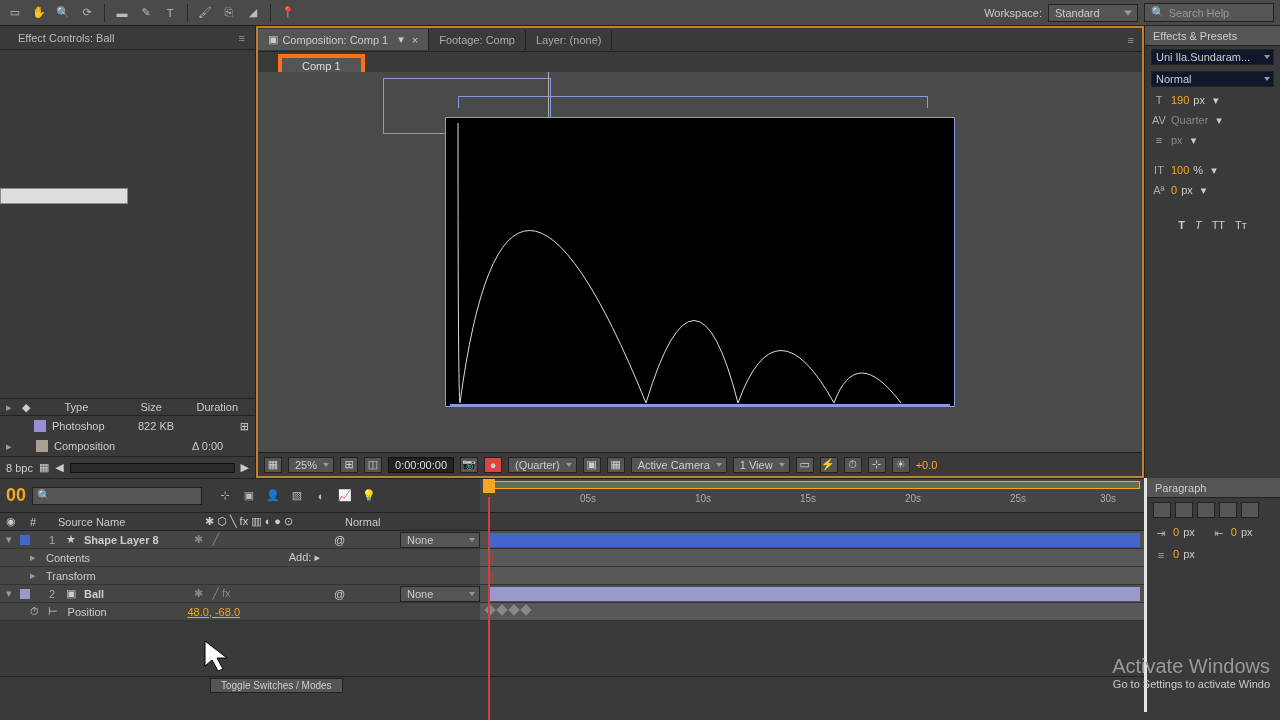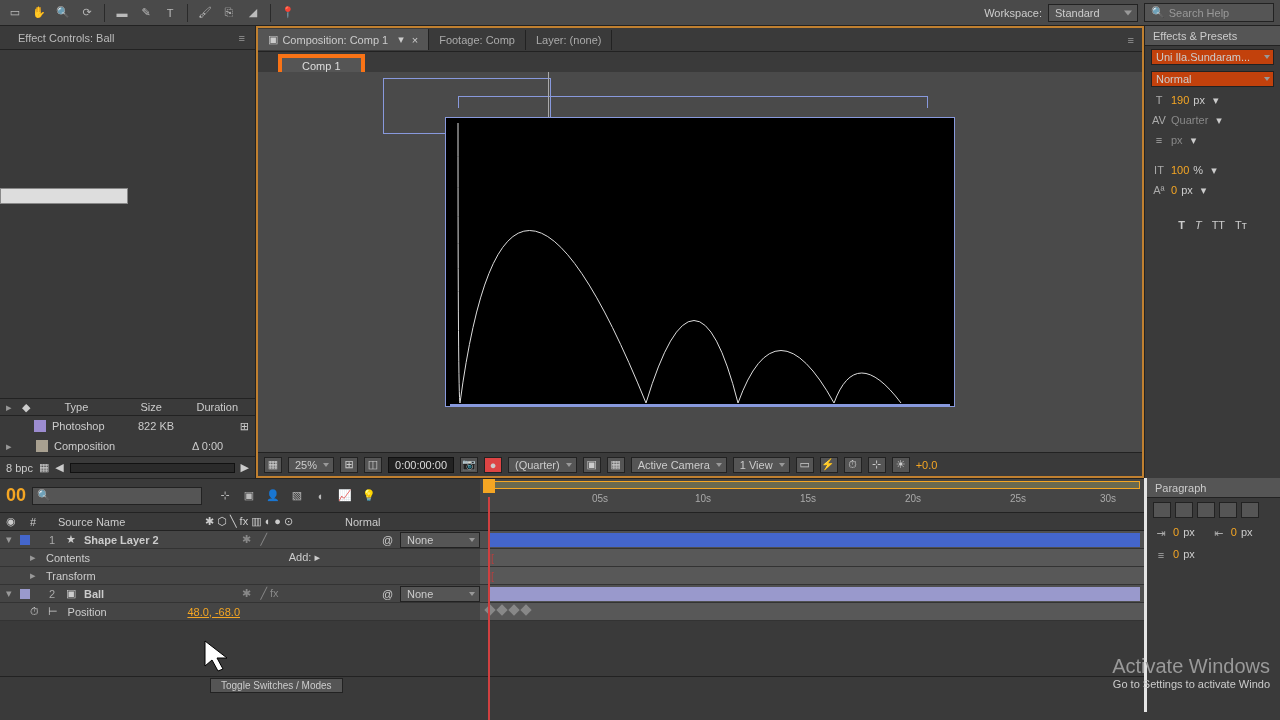--- a/index.html
+++ b/index.html
@@ -41,21 +41,21 @@
 .vf-btn { width: 18px; height: 16px; background: #555; border: 1px solid #222; display: flex; align-items: center; justify-content: center; }
 .vf-drop { background: #555; border: 1px solid #222; padding: 1px 16px 1px 6px; position: relative; color: #ccc; }
 .vf-drop::after { content: ""; position: absolute; right: 4px; top: 50%; border-left: 3px solid transparent; border-right: 3px solid transparent; border-top: 4px solid #999; transform: translateY(-50%); }
 .timecode { background: #222; border: 1px solid #111; padding: 1px 6px; color: #ddd; }
 .exposure { color: #f5a623; }
 .right-panel { width: 136px; background: #3a3a3a; border-left: 1px solid #222; display: flex; flex-direction: column; }
 .rp-tab { height: 20px; background: #555; padding: 2px 8px; border-bottom: 1px solid #222; display: flex; align-items: center; }
 .rp-row { display: flex; align-items: center; padding: 3px 6px; gap: 4px; }
 .rp-icon { width: 16px; height: 14px; color: #aaa; display: flex; align-items: center; justify-content: center; }
 .orange { color: #f5a623; }
-.rp-drop { background: #c2410c; border: 1px solid #222; padding: 1px 14px 1px 4px; position: relative; flex: 1; white-space: nowrap; overflow: hidden; }
+.rp-drop { background: #0f172a; border: 1px solid #222; padding: 1px 14px 1px 4px; position: relative; flex: 1; white-space: nowrap; overflow: hidden; }
 .rp-drop::after { content: ""; position: absolute; right: 3px; top: 50%; border-left: 3px solid transparent; border-right: 3px solid transparent; border-top: 4px solid #999; transform: translateY(-50%); }
 .timeline-panel { height: 216px; background: #3a3a3a; border-top: 1px solid #222; display: flex; flex-direction: column; }
 .tl-top { height: 34px; display: flex; border-bottom: 1px solid #222; }
 .tl-top-left { width: 480px; display: flex; align-items: center; padding: 0 6px; gap: 6px; }
 .big-time { color: #f5a623; font-size: 18px; font-weight: bold; }
 .tl-search { background: #555; border: 1px solid #222; width: 170px; height: 18px; display: flex; align-items: center; padding: 0 4px; }
 .tl-icons { display: flex; gap: 6px; margin-left: 8px; }
 .tl-top-right { flex: 1; position: relative; background: #454545; }
 .tl-ruler { position: absolute; top: 14px; left: 0; right: 0; height: 20px; display: flex; }
 .tick { position: absolute; color: #aaa; font-size: 10px; }
@@ -70,21 +70,21 @@
 .tl-right { flex: 1; height: 100%; position: relative; background: #505050; }
 .layer-bar { position: absolute; top: 2px; height: 14px; left: 8px; right: 4px; }
 .layer-bar.blue { background: #4466cc; }
 .layer-bar.lilac { background: #9999cc; }
 .layer-num { width: 20px; text-align: center; color: #aaa; margin-left: 8px; }
 .layer-icon { width: 14px; margin: 0 4px; }
 .layer-name { font-weight: bold; }
 .sub-row .tl-left { padding-left: 30px; }
 .reset-link { color: #f5a623; text-decoration: underline; margin-top: 32px; }
 .pos-val { color: #f5a623; text-decoration: underline; }
-.parent-drop { background: #555; border: 1px solid #222; padding: 1px 14px 1px 6px; width: 80px; position: relative; }
+.parent-drop { background: #555; border: 1px solid #222; padding: 1px 14px 1px 6px; width: 80px; position: relative; margin-left: 48px; }
 .parent-drop::after { content: ""; position: absolute; right: 4px; top: 50%; border-left: 3px solid transparent; border-right: 3px solid transparent; border-top: 4px solid #999; transform: translateY(-50%); }
 .keyframes { position: absolute; top: 3px; left: 6px; display: flex; gap: 4px; }
 .kf { width: 8px; height: 8px; background: #888; transform: rotate(45deg); }
 .playhead { position: absolute; top: 0; bottom: 0; width: 2px; background: #d04040; left: 8px; z-index: 5; }
 .cti-head { position: absolute; top: -18px; left: -5px; width: 12px; height: 14px; background: #f5a623; }
 .tl-footer { height: 18px; display: flex; background: #3a3a3a; border-top: 1px solid #222; align-items: center; }
 .toggle-btn { margin-left: 210px; background: #555; padding: 1px 10px; border: 1px solid #222; font-size: 10px; }
 .cursor-arrow { position: absolute; left: 200px; top: 636px; z-index: 100; pointer-events: none; }
 .watermark { position: absolute; right: 10px; bottom: 30px; color: #888; text-align: right; }
 .watermark .big { font-size: 20px; color: #999; }
@@ -271,21 +271,21 @@
         <span class="tool-icon">👤</span>
         <span class="tool-icon">▧</span>
         <span class="tool-icon">◐</span>
         <span class="tool-icon">📈</span>
         <span class="tool-icon">💡</span>
       </div>
     </div>
     <div class="tl-top-right">
       <div style="position:absolute;top:2px;left:4px;right:4px;height:8px;background:#6a6a50;border:1px solid #f5a623"></div>
       <div class="tl-ruler">
-        <span class="tick" style="left:112px">05s</span>
+        <span class="tick" style="left:100px">05s</span>
         <span class="tick" style="left:215px">10s</span>
         <span class="tick" style="left:320px">15s</span>
         <span class="tick" style="left:425px">20s</span>
         <span class="tick" style="left:530px">25s</span>
         <span class="tick" style="left:620px">30s</span>
       </div>
     </div>
   </div>
   <div class="tl-header">
     <span style="width:20px;padding-left:6px">◉</span>
@@ -295,21 +295,21 @@
     <span class="tl-col-parent">Normal</span>
   </div>
   <div class="tl-rows">
 
     <div class="tl-row">
       <div class="tl-left">
         <span class="twirl" style="margin-left:6px">▾</span>
         <span style="width:10px;height:10px;background:#4466cc;margin:0 4px"></span>
         <span class="layer-num">1</span>
         <span class="layer-icon">★</span>
-        <span class="layer-name">Shape Layer 2</span>
+        <span class="layer-name">Shape Layer 8</span>
         <span style="margin-left:auto;width:140px;color:#888">✱ &nbsp; ╱</span>
         <span style="width:18px">@</span>
         <div class="parent-drop">None</div>
       </div>
       <div class="tl-right">
             <div class="layer-bar blue"></div>
           </div>
     </div>
 
     <div class="tl-row sub-row">

